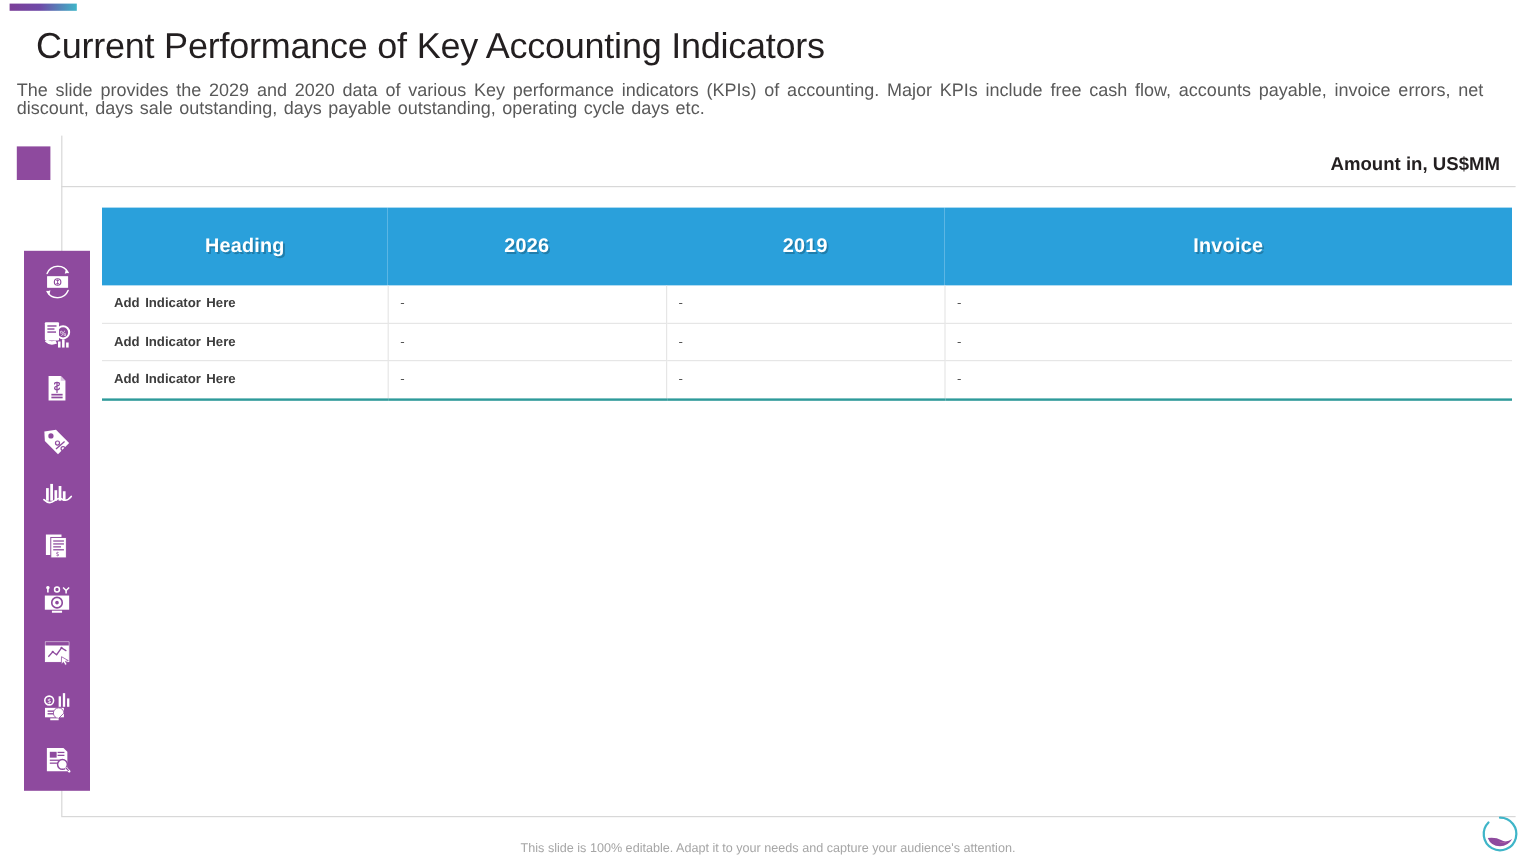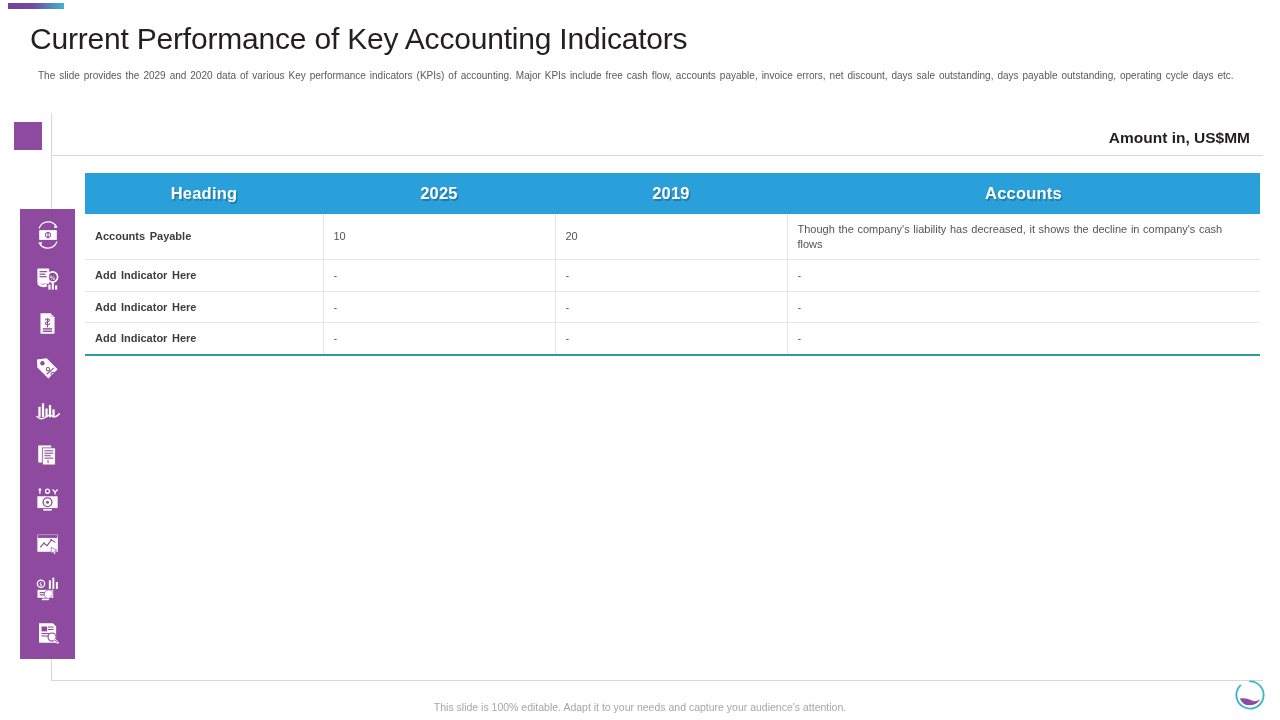--- a/index.html
+++ b/index.html
@@ -32,24 +32,24 @@
     top: 22px;
     font-size: 30px;
     font-weight: 400;
     color: #231f20;
     letter-spacing: -0.2px;
     white-space: nowrap;
     text-align: center;
   }
   .slide-subtitle {
     position: absolute;
-    left: 38px;
+    left: 14px;
     top: 68px;
     width: 1222px;
-    font-size: 10px;
+    font-size: 15px;
     line-height: 15px;
     color: #595959;
     text-align: justify;
     word-spacing: 1.2px;
   }
 
   
   .corner-square {
     position: absolute;
     left: 14px;
@@ -131,21 +131,21 @@
   }
   .kpi-table thead th {
     background: #2aa0db;
     color: #ffffff;
     font-size: 16.5px;
     font-weight: bold;
     height: 41px;
     text-align: center;
     text-shadow: 1.5px 1.5px 0 rgba(0,0,0,0.22);
     letter-spacing: 0.2px;
-    padding: 0;
+    padding: 12px;
   }
   .kpi-table tbody td {
     border: 1px solid #e6e6e6;
     border-top: none;
     font-size: 11px;
     color: #545454;
     padding: 8px 10px;
     vertical-align: middle;
     background: #ffffff;
     line-height: 14.5px;
@@ -333,32 +333,26 @@
 <table class="kpi-table">
   <colgroup>
     <col class="c-head">
       <col class="c-y2020">
       <col class="c-y2019">
       <col class="c-comm">
   </colgroup>
   <thead>
     <tr>
       <th>Heading</th>
-      <th>2025</th>
+      <th>2026</th>
       <th>2019</th>
-      <th>Accounts</th>
+      <th>Invoice</th>
     </tr>
   </thead>
   <tbody>
-    <tr>
-      <td>Accounts Payable</td>
-      <td>10</td>
-      <td>20</td>
-      <td class="cell-comment">Though the company's liability has decreased, it shows the decline in company's cash flows</td>
-    </tr>
     <tr>
       <td>Add Indicator Here</td>
       <td>-</td>
       <td>-</td>
       <td class="cell-comment">-</td>
     </tr>
     <tr>
       <td>Add Indicator Here</td>
       <td>-</td>
       <td>-</td>

